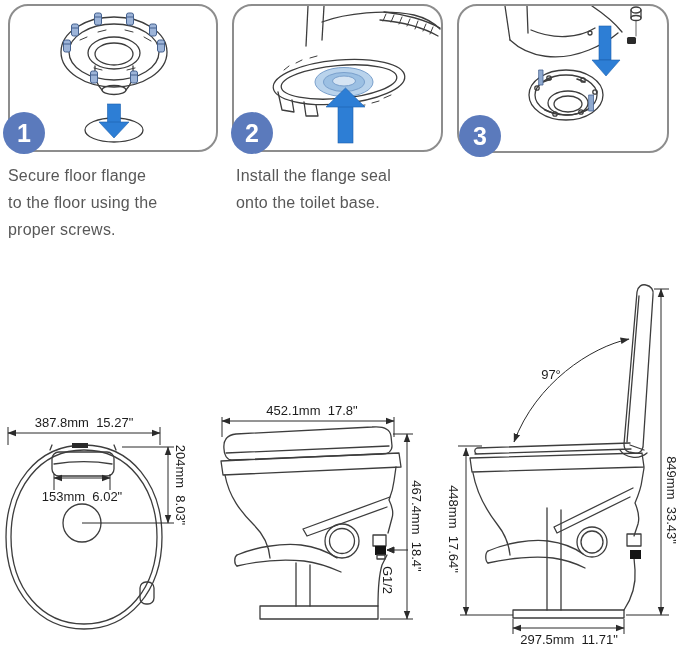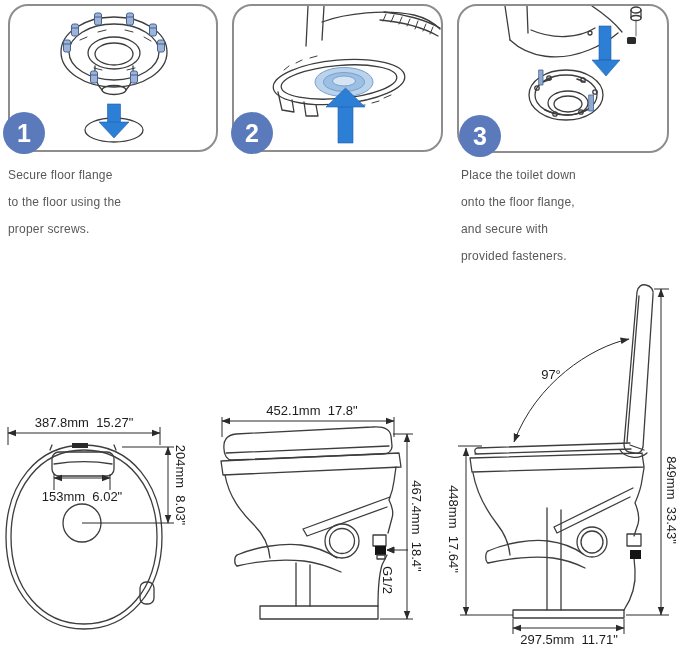--- a/index.html
+++ b/index.html
@@ -18,21 +18,21 @@
   .p3{left:457px;top:4px;width:212px;height:149px;}
   .badge{
     position:absolute;width:42px;height:42px;border-radius:50%;
     background:#5b7abc;color:#fff;display:flex;align-items:center;justify-content:center;
     font-size:25px;font-weight:bold;z-index:5;
   }
   .b1{left:3px;top:112px;}
   .b2{left:231px;top:112px;}
   .b3{left:459px;top:115px;}
   .caption{
-    position:absolute;font-size:12px;line-height:27px;color:#585858;
+    position:absolute;font-size:16px;line-height:27px;color:#585858;
     white-space:pre-line;letter-spacing:0.2px;
   }
   .c1{left:8px;top:162px;width:212px;}
   .c2{left:236px;top:162px;width:208px;}
   .c3{left:461px;top:162px;width:216px;}
   
   .dim{position:absolute;}
   .dimL{left:4px;top:398px;width:192px;height:246px;}
   .dimM{left:196px;top:393px;width:230px;height:252px;}
   .dimR{left:424px;top:282px;width:255px;height:365px;}
@@ -157,24 +157,22 @@
   <div class="badge b2">
       <span>2</span>
     </div>
   <div class="badge b3">
       <span>3</span>
     </div>
 
   <div class="caption c1">Secure floor flange
 to the floor using the
 proper screws.</div>
-  <div class="caption c3">Place the toilet down
-onto the floor flange,
-and secure with
-provided fasteners.</div>
+  <div class="caption c2">Install the flange seal
+onto the toilet base.</div>
 
   <div class="dim dimL">
     <svg width="192" height="246" viewBox="0 0 192 246">
       <defs>
         <marker id="arL" markerWidth="9" markerHeight="9" refX="7.5" refY="4" orient="auto-start-reverse" viewBox="0 0 8 8">
           <path d="M0,1 L8,4 L0,7 Z" fill="#2b2b2b"></path>
         </marker>
       </defs>
       <g class="ln">
         <path d="M2,139 C2,88 32,47 80,47 C128,47 158,88 158,139 C158,194 124,231 80,231 C36,231 2,194 2,139 Z"></path>

